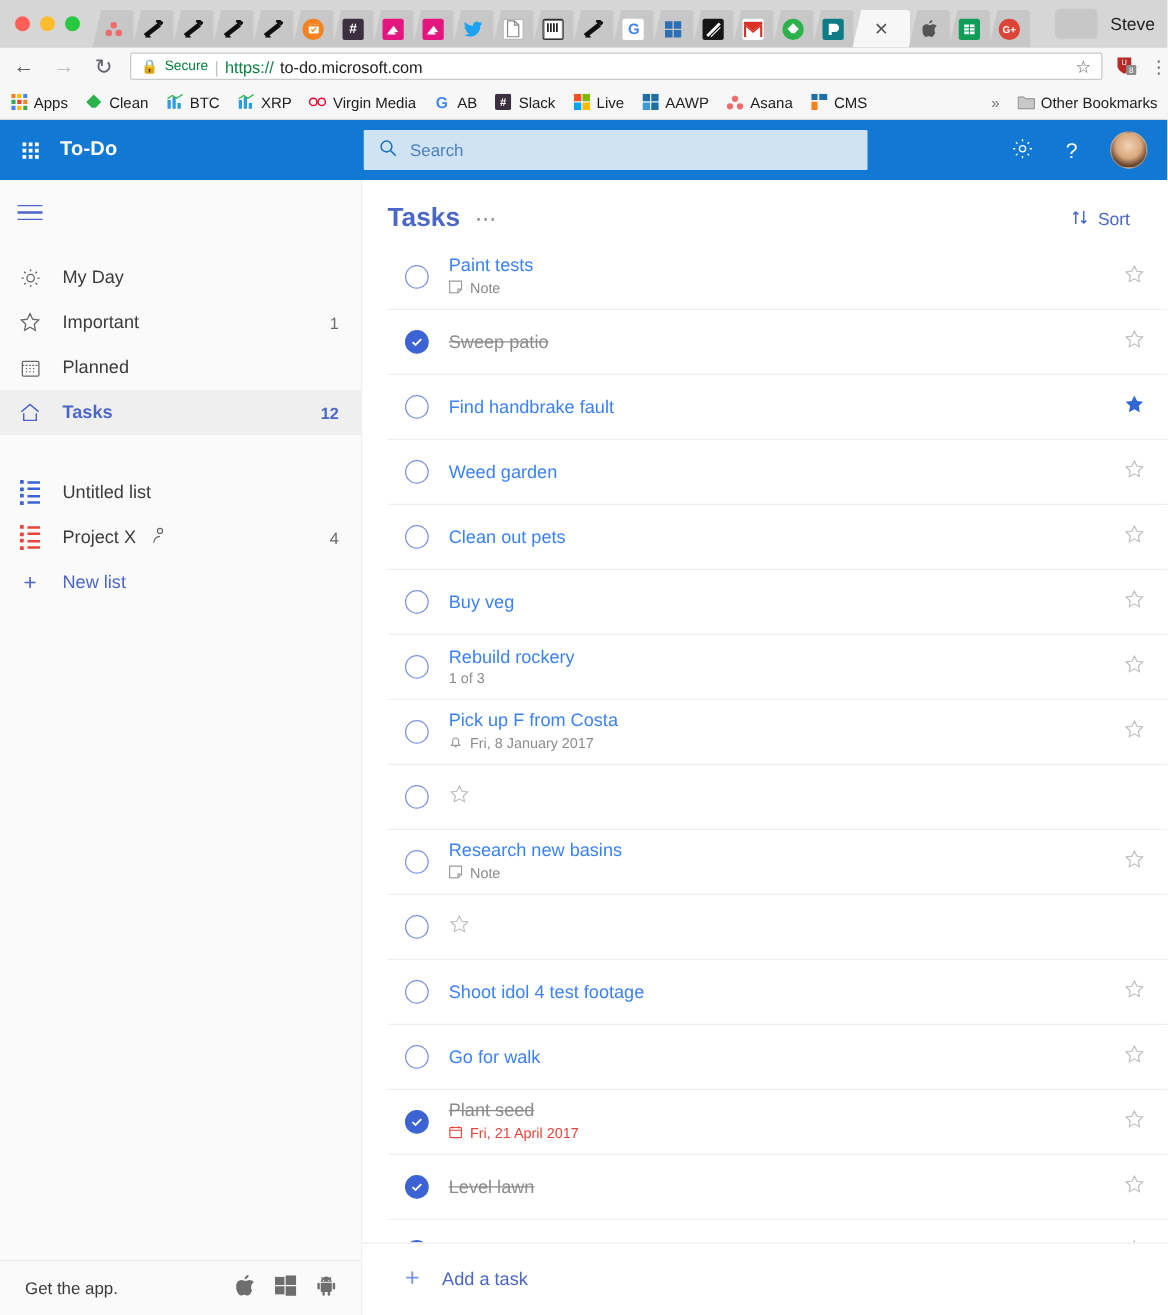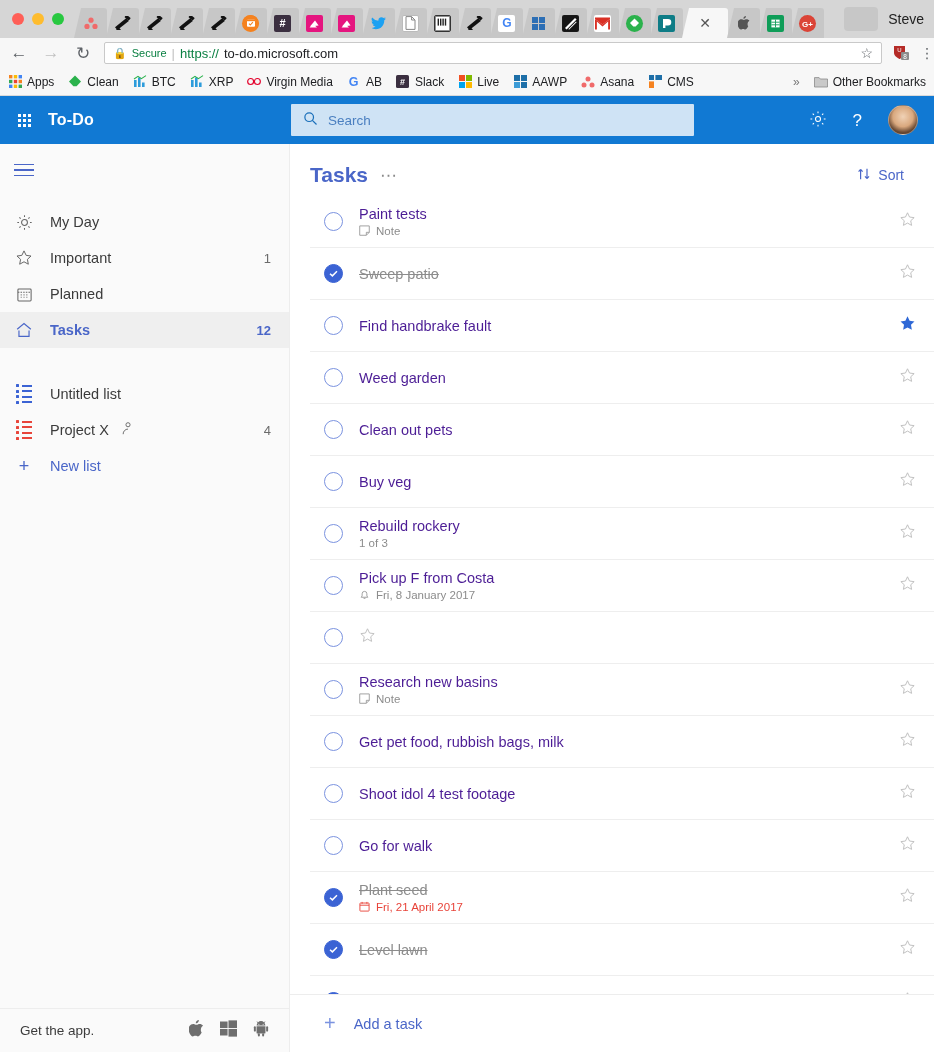--- a/index.html
+++ b/index.html
@@ -177,21 +177,21 @@
   }
   .circle {
     width: 19px; height: 19px; border-radius: 50%; border: 1.4px solid #7b93e0;
     flex: none; margin-left: 14px;
   }
   .circle.done {
     background: #3b63d4; border-color: #3b63d4; color: #fff;
     display:flex; align-items:center; justify-content:center; font-size: 11px;
   }
   .tbody { flex: 1; min-width: 0; display: flex; flex-direction: column; gap: 3px; }
-  .ttitle { font-size: 14.5px; color: #4c1d95; }
+  .ttitle { font-size: 14.5px; color: #3b82f6; }
   .task.completed .ttitle { text-decoration: line-through; color: #8c8c8c; }
   .tmeta { font-size: 11.5px; color: #8c8c8c; display: flex; align-items: center; gap: 6px; }
   .tmeta.overdue { color: #e8443a; }
   .metaicon { font-size: 11px; }
   .star { color: #bdbdbd; font-size: 17px; flex: none; }
   .star.on { color: #2f68d6; }
 
   .addrow {
     height: 58px; display: flex; align-items: center; gap: 18px;
     padding-left: 34px; color: #4a66c8; font-size: 14.5px; flex: none;
@@ -866,23 +866,20 @@
                   </svg></span>
                 <span>Note</span>
               </span>
             </span>
             <span class="star"><svg width="17" height="17" viewBox="0 0 20 20" fill="none" stroke="#bdbdbd" stroke-width="1.1">
                 <path d="M10 2.1l2.4 5 5.4.7-4 3.7 1 5.4-4.8-2.7-4.8 2.7 1-5.4-4-3.7 5.4-.7z"></path>
               </svg></span>
           </div>
           <div class="task">
             <span class="circle"></span>
-            <span class="tbody">
-              <span class="ttitle">Get pet food, rubbish bags, milk</span>
-            </span>
             <span class="star"><svg width="17" height="17" viewBox="0 0 20 20" fill="none" stroke="#bdbdbd" stroke-width="1.1">
                 <path d="M10 2.1l2.4 5 5.4.7-4 3.7 1 5.4-4.8-2.7-4.8 2.7 1-5.4-4-3.7 5.4-.7z"></path>
               </svg></span>
           </div>
           <div class="task">
             <span class="circle"></span>
             <span class="tbody">
               <span class="ttitle">Shoot idol 4 test footage</span>
             </span>
             <span class="star"><svg width="17" height="17" viewBox="0 0 20 20" fill="none" stroke="#bdbdbd" stroke-width="1.1">

